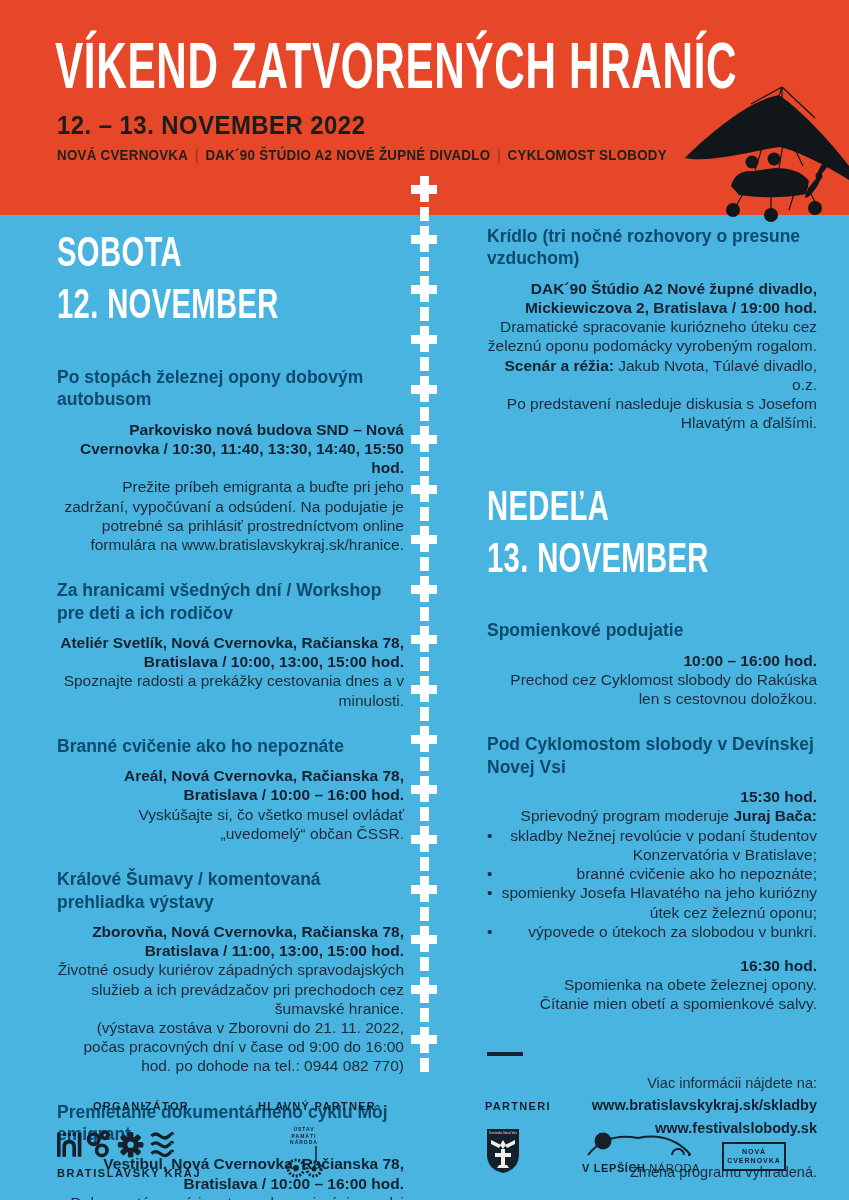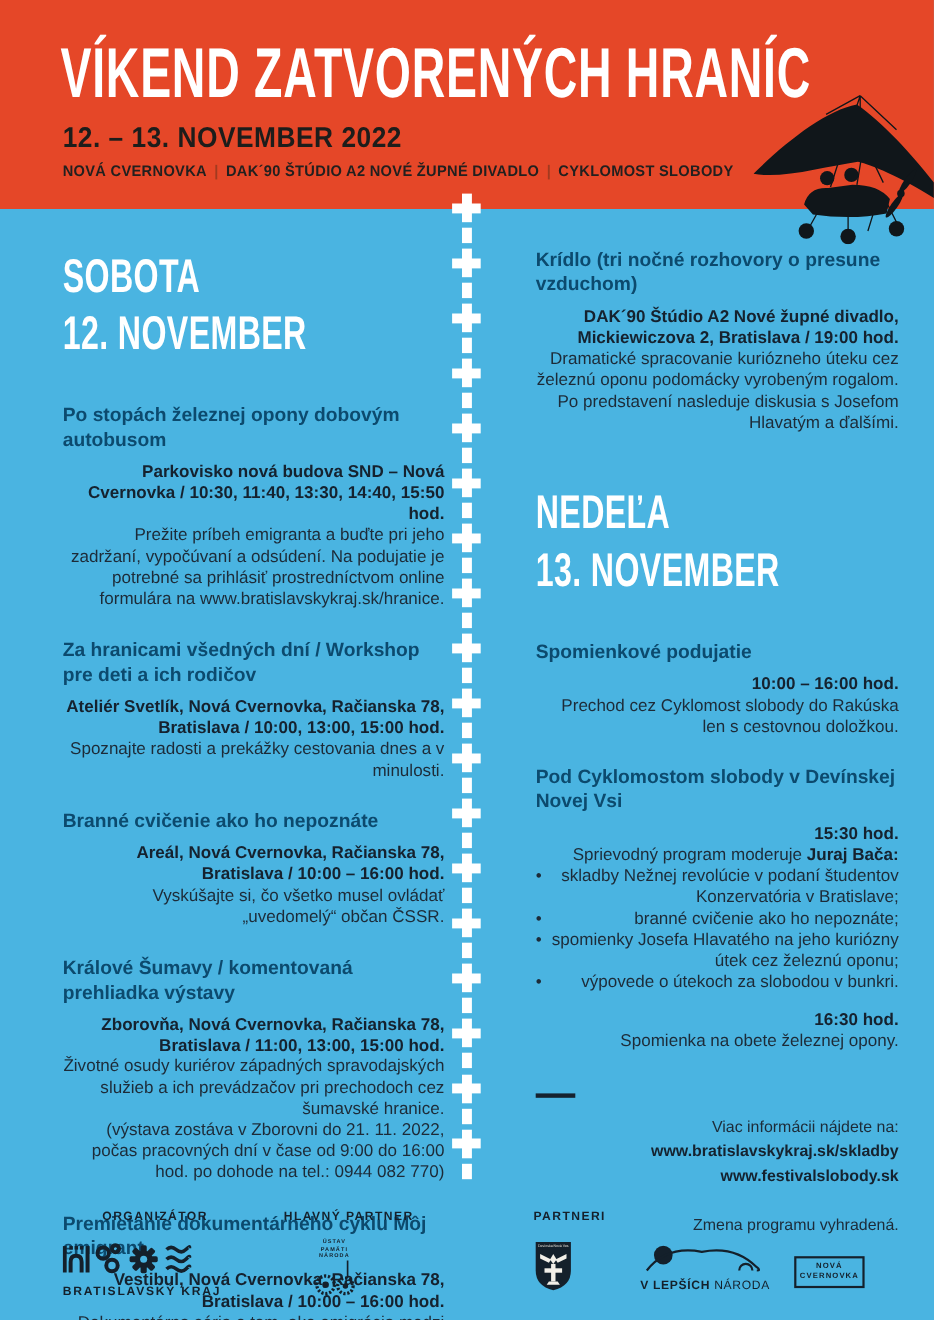--- a/index.html
+++ b/index.html
@@ -3,21 +3,21 @@
 <meta charset="utf-8">
 <style>
   html,body{margin:0;padding:0;}
   body{
     width:849px;height:1200px;position:relative;overflow:hidden;
     background:#4ab4e1;
     font-family:"Liberation Sans","DejaVu Sans",sans-serif;
     -webkit-font-smoothing:antialiased;
   }
   
-  .header{position:absolute;left:0;top:0;width:849px;height:190px;background:#e54728;}
+  .header{position:absolute;left:0;top:0;width:849px;height:215px;background:#e54728;}
   .poster-title{
     position:absolute;left:55px;top:34px;color:#ffffff;font-weight:bold;
     font-size:64px;line-height:1;white-space:nowrap;
     transform:scaleX(.66);transform-origin:left top;letter-spacing:1px;
   }
   .poster-date{
     position:absolute;left:57px;top:110px;color:#1d1d1b;font-weight:bold;
     font-size:26px;letter-spacing:.5px;white-space:nowrap;
     transform:scaleX(.92);transform-origin:left top;
   }
@@ -191,20 +191,21 @@
       </div>
     </div>
 </div>
 
 <div class="col col-right">
   <div id="right-continued">
       <div class="event-block">
         <div class="event-title">Krídlo (tri nočné rozhovory o presune vzduchom)</div>
         <div class="line bold"><span class="b">DAK´90 Štúdio A2 Nové župné divadlo, Mickiewiczova 2, Bratislava / 19:00 hod.</span></div>
         <div class="line regular"><span>Dramatické spracovanie kuriózneho úteku cez železnú oponu podomácky vyrobeným rogalom.</span></div>
+        <div class="line regular"><span class="b">Scenár a réžia: </span><span>Jakub Nvota, Túlavé divadlo, o.z.</span></div>
         <div class="line regular"><span>Po predstavení nasleduje diskusia s Josefom Hlavatým a ďalšími.</span></div>
       </div>
     </div>
   <div class="day-heading second">
     <div>NEDEĽA</div>
     <div>13. NOVEMBER</div>
   </div>
   <div id="right-events">
       <div class="event-block">
         <div class="event-title">Spomienkové podujatie</div>
@@ -215,20 +216,21 @@
         <div class="event-title">Pod Cyklomostom slobody v Devínskej Novej Vsi</div>
         <div class="line bold"><span class="b">15:30 hod.</span></div>
         <div class="line regular"><span>Sprievodný program moderuje </span><span class="b">Juraj Bača:</span></div>
         <div class="line bullet"><span class="bullet-dot">•</span><span>skladby Nežnej revolúcie v podaní študentov Konzervatória v Bratislave;</span></div>
         <div class="line bullet"><span class="bullet-dot">•</span><span>branné cvičenie ako ho nepoznáte;</span></div>
         <div class="line bullet"><span class="bullet-dot">•</span><span>spomienky Josefa Hlavatého na jeho kuriózny útek cez železnú oponu;</span></div>
         <div class="line bullet"><span class="bullet-dot">•</span><span>výpovede o útekoch za slobodou v bunkri.</span></div>
         <div class="gap"></div>
         <div class="line bold"><span class="b">16:30 hod.</span></div>
         <div class="line regular"><span>Spomienka na obete železnej opony.</span></div>
+        <div class="line regular"><span>Čítanie mien obetí a spomienkové salvy.</span></div>
       </div>
     </div>
 
   <div class="info-rule"></div>
   <div class="info-block" id="info-block">
       <div class="line regular"><span>Viac informácii nájdete na:</span></div>
       <div class="line bold"><span class="b">www.bratislavskykraj.sk/skladby</span></div>
       <div class="line bold"><span class="b">www.festivalslobody.sk</span></div>
     </div>
   <div class="note-block" id="note-block">

